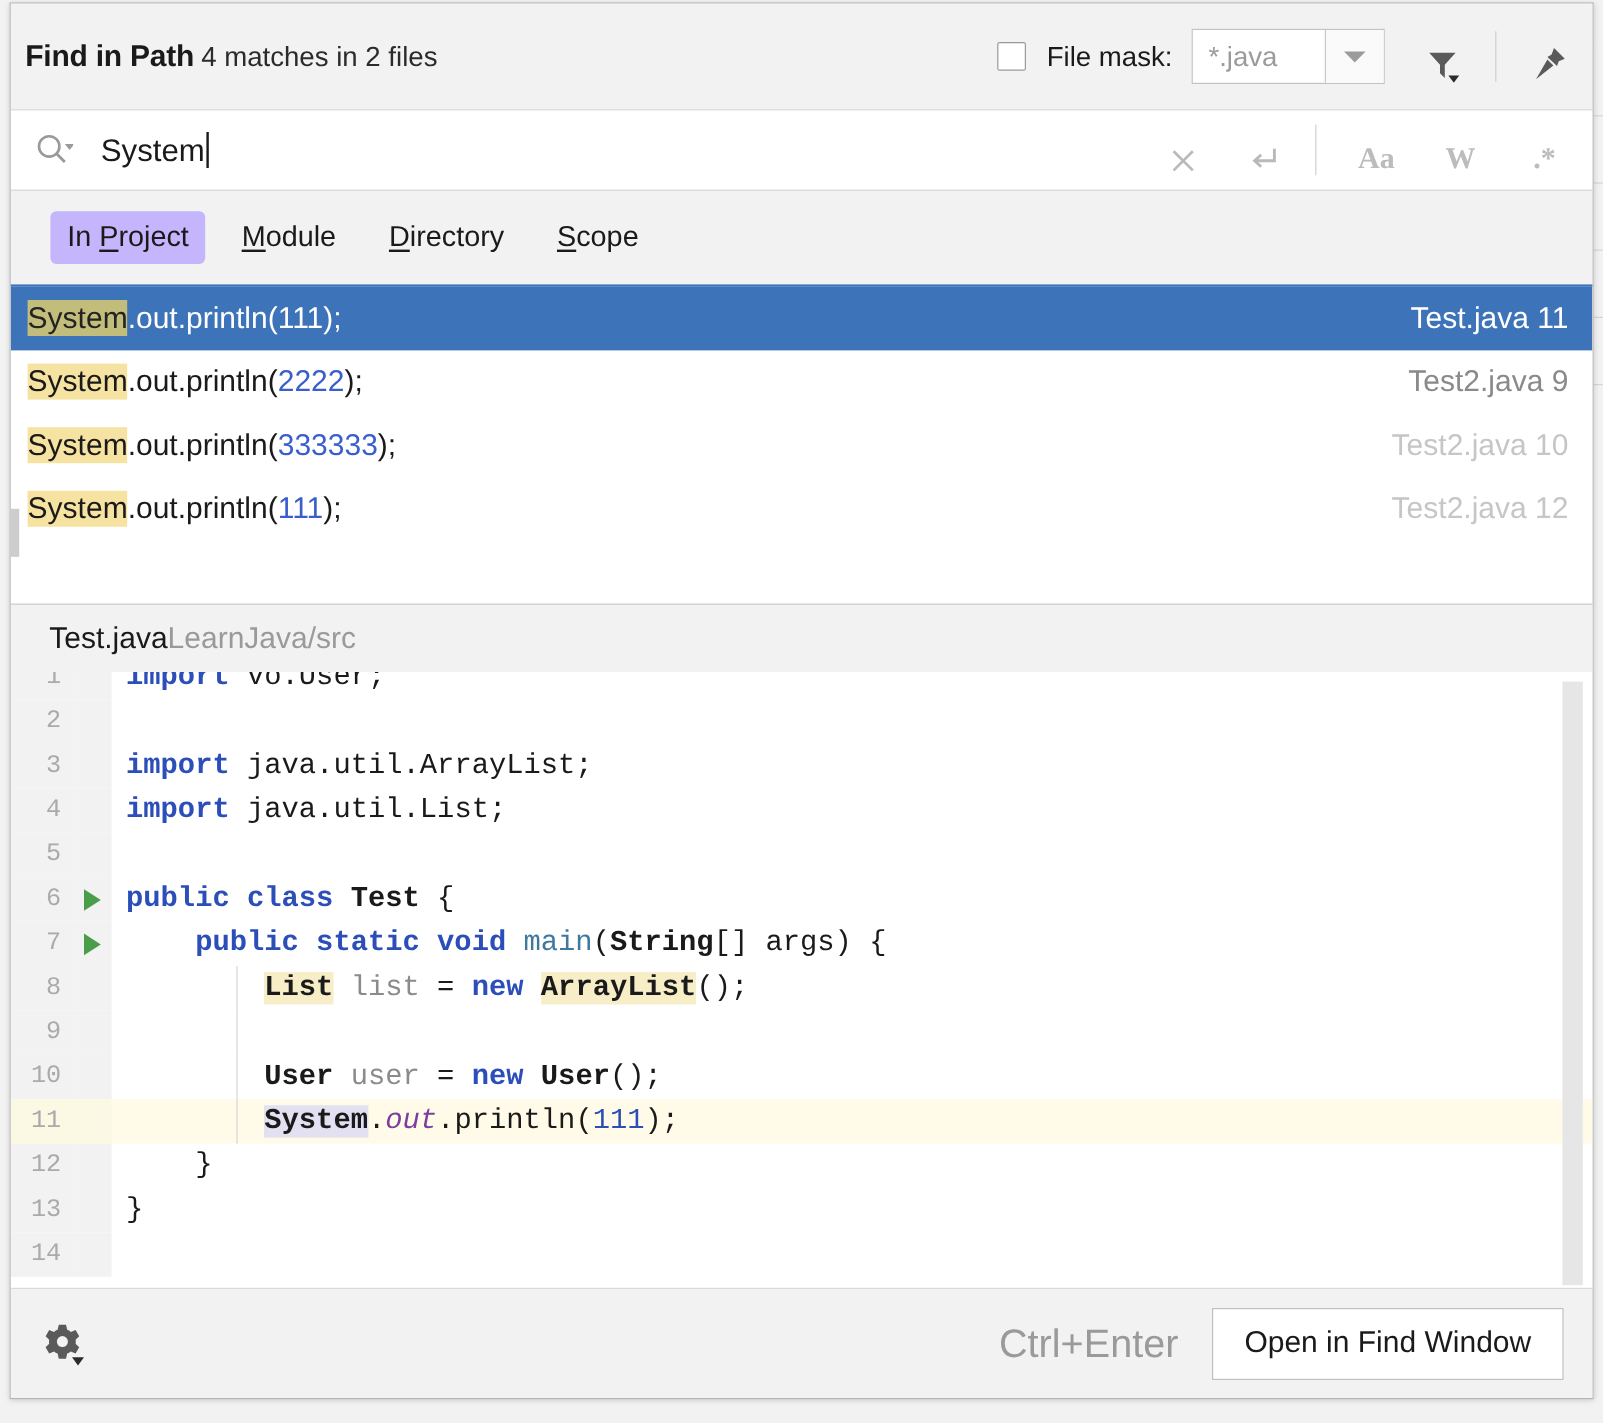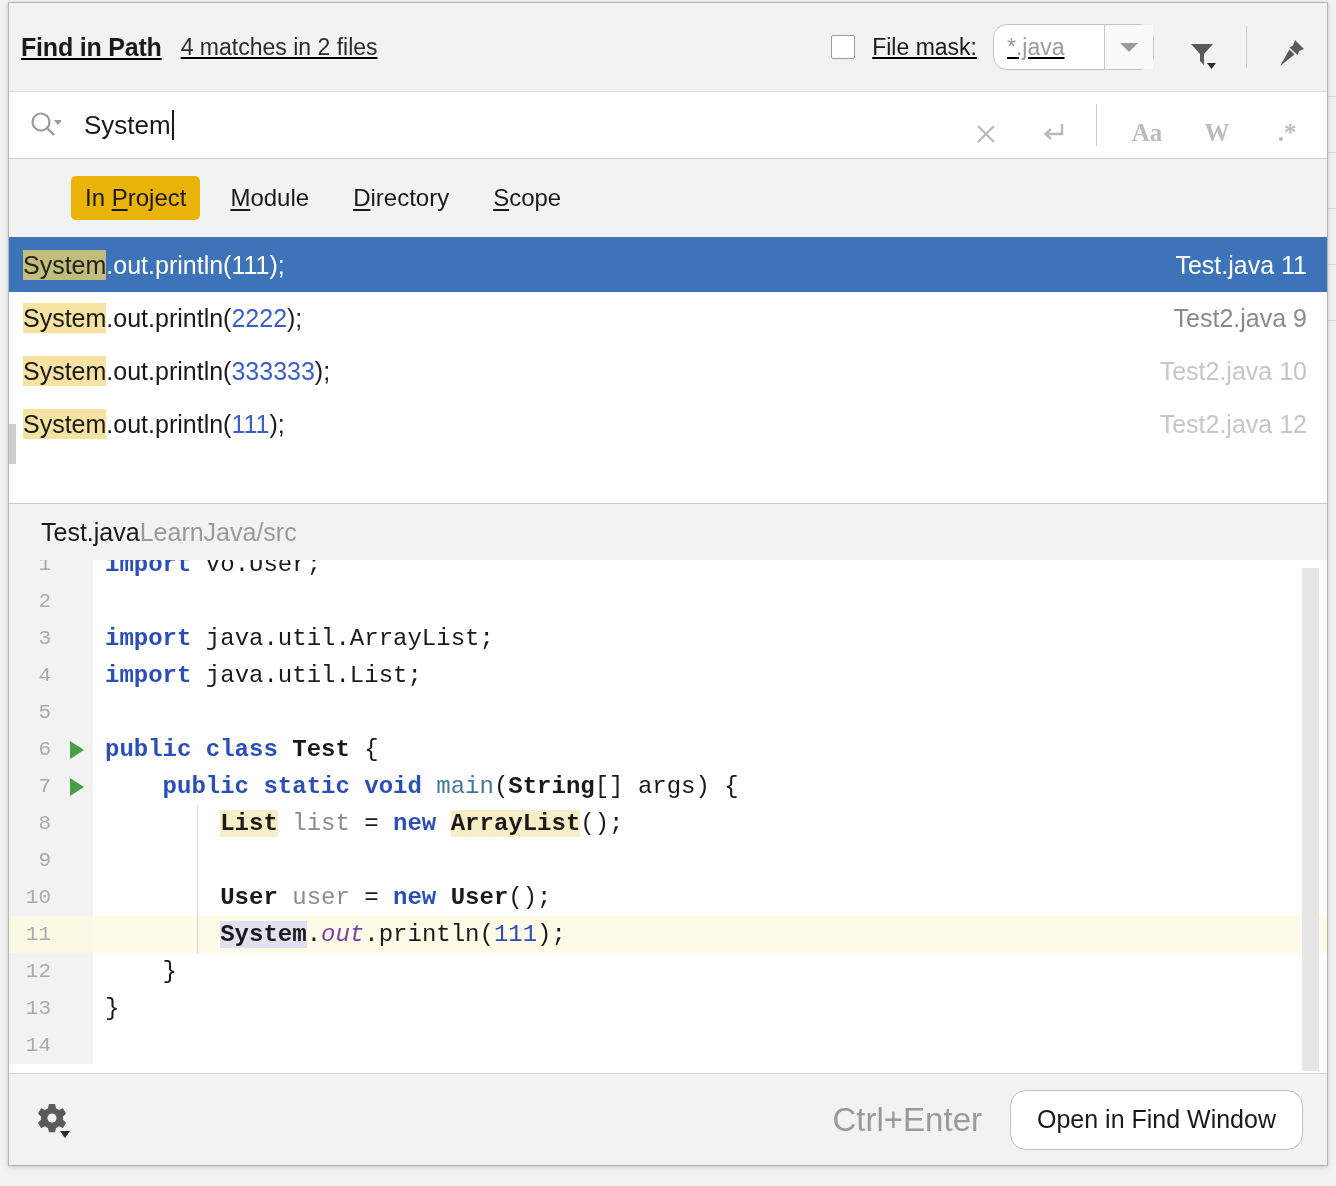--- a/index.html
+++ b/index.html
@@ -54,32 +54,31 @@
 
   
   .titlebar {
     height: 88px;
     flex: 0 0 88px;
     display: flex;
     align-items: center;
     padding: 0 0 0 12px;
     box-sizing: border-box;
     background: #f2f2f2;
-    text-decoration: underline;
   }
   .title-main {
     font-size: 25px;
     font-weight: bold;
     color: #1a1a1a;
     letter-spacing: -0.2px;
   }
   .title-sub {
     font-size: 23px;
     color: #2b2b2b;
-    margin-left: 19px;
+    margin-left: 6px;
   }
   .titlebar-right {
     margin-left: auto;
     display: flex;
     align-items: center;
     padding-right: 14px;
   }
   .mask-check {
     width: 24px;
     height: 24px;
@@ -94,21 +93,21 @@
     color: #1a1a1a;
     margin-left: 17px;
     margin-right: 16px;
     white-space: nowrap;
   }
   .mask-combo {
     display: flex;
     height: 46px;
     border: 1px solid #c3c3c3;
     background: #fff;
-    border-radius: 14px;
+    border-radius: 0;
     box-sizing: border-box;
     align-items: stretch;
   }
   .mask-input {
     width: 110px;
     display: flex;
     align-items: center;
     padding-left: 13px;
     font-size: 23px;
     color: #9b9b9b;
@@ -197,21 +196,21 @@
   }
   .tab {
     font-size: 24px;
     color: #1a1a1a;
     padding: 8px 14px;
     border-radius: 5px;
     margin-right: 16px;
     cursor: pointer;
     white-space: nowrap;
   }
-  .tab.selected { background: #eab308; margin-left: 29px; }
+  .tab.selected { background: #c4b5fd; }
   .tab u { text-underline-offset: 3px; }
 
   
   .results {
     flex: 0 0 264px;
     background: #ffffff;
     border-top: 2px solid #3d73b8;
     position: relative;
     overflow: hidden;
   }
@@ -377,21 +376,21 @@
     margin-left: auto;
     font-size: 33px;
     color: #9a9a9a;
     margin-right: 28px;
   }
   .primary-btn {
     height: 60px;
     padding: 0 26px;
     background: #ffffff;
     border: 1px solid #c0c0c0;
-    border-radius: 16px;
+    border-radius: 0;
     font-size: 25px;
     color: #1a1a1a;
     font-family: "Liberation Sans", sans-serif;
     cursor: pointer;
     display: flex;
     align-items: center;
   }
 </style>
 </head>
 <body>

